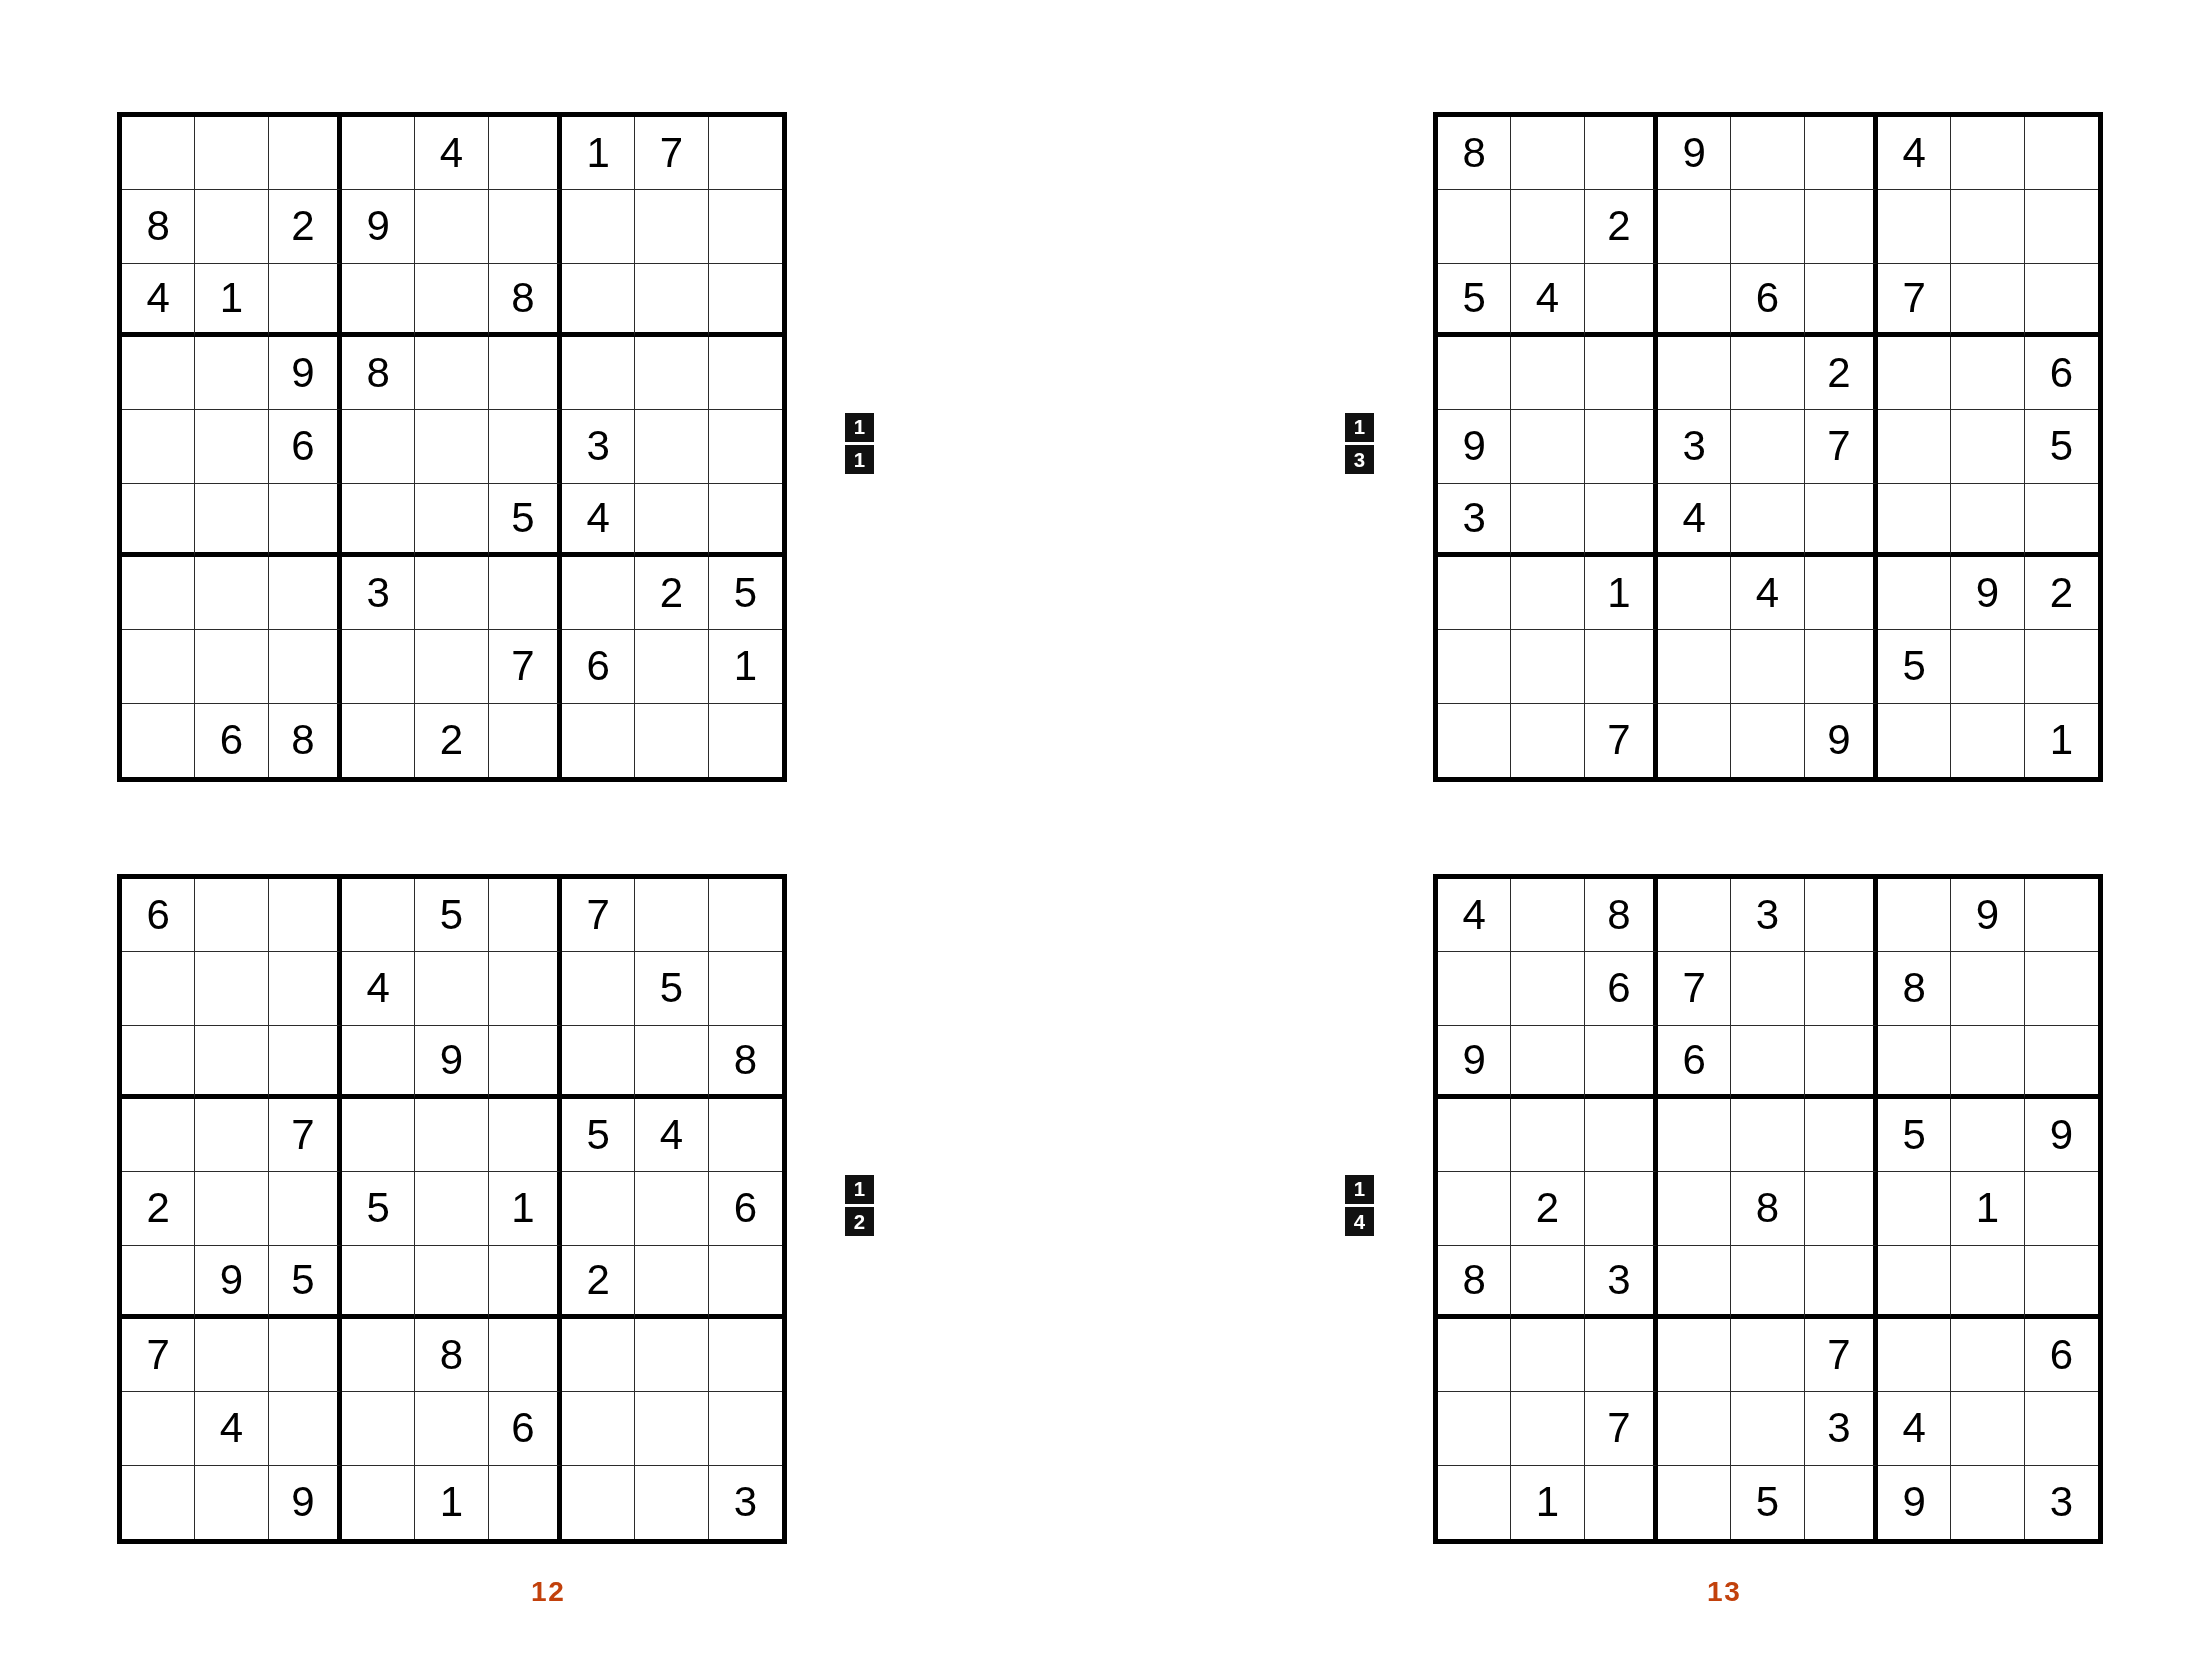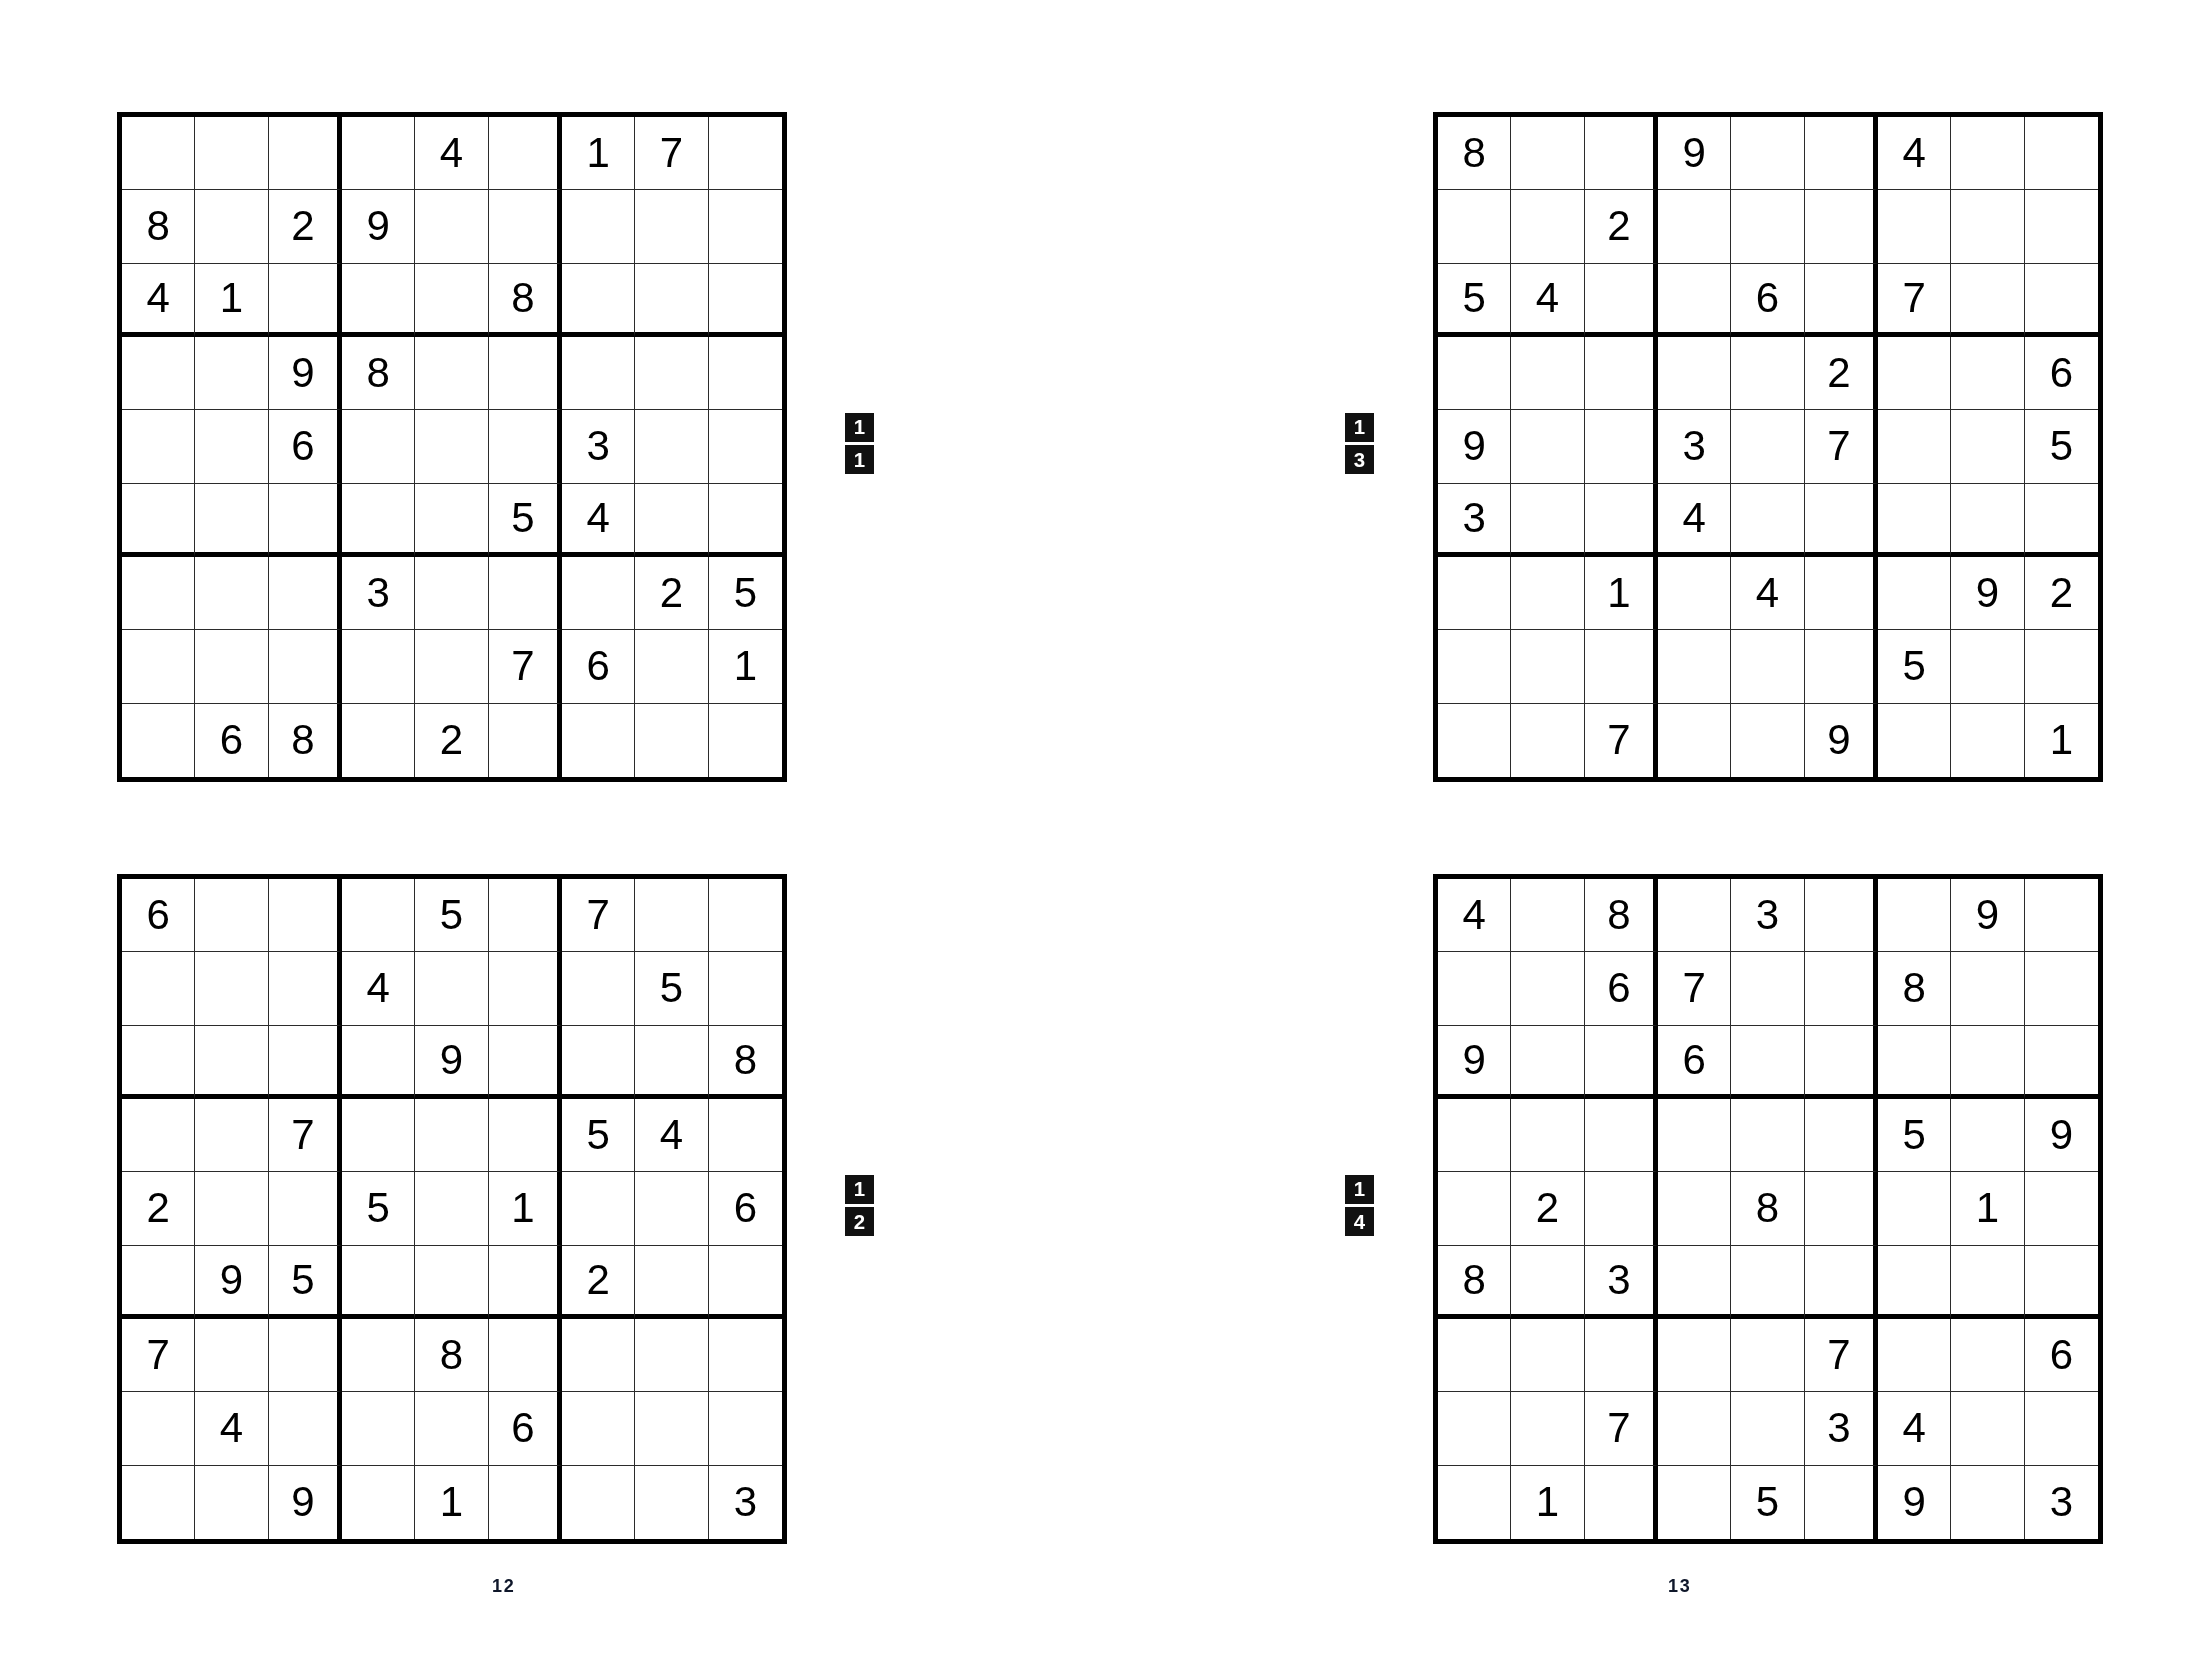--- a/index.html
+++ b/index.html
@@ -69,25 +69,26 @@
     display: flex;
     align-items: center;
     justify-content: center;
     font-family: "Liberation Sans", sans-serif;
     line-height: 1;
   }
 
   
   .pagenum {
     position: absolute;
-    font-size: 18px;
+    font-size: 28px;
     font-weight: bold;
     letter-spacing: 1.7px;
-    color: #0f172a;
+    color: #c2410c;
     font-family: "Liberation Sans", sans-serif;
+    margin-left: 39px;
   }
 
   
   #puzzle-11 { left: 117px; top: 112px; }
   #puzzle-11 .grid { width: 670px; height: 670px; }
   #tag-11 { left: 845px; top: 413px; }
 
   #puzzle-13 { left: 1433px; top: 112px; }
   #puzzle-13 .grid { width: 670px; height: 670px; }
   #tag-13 { left: 1345px; top: 413px; }

